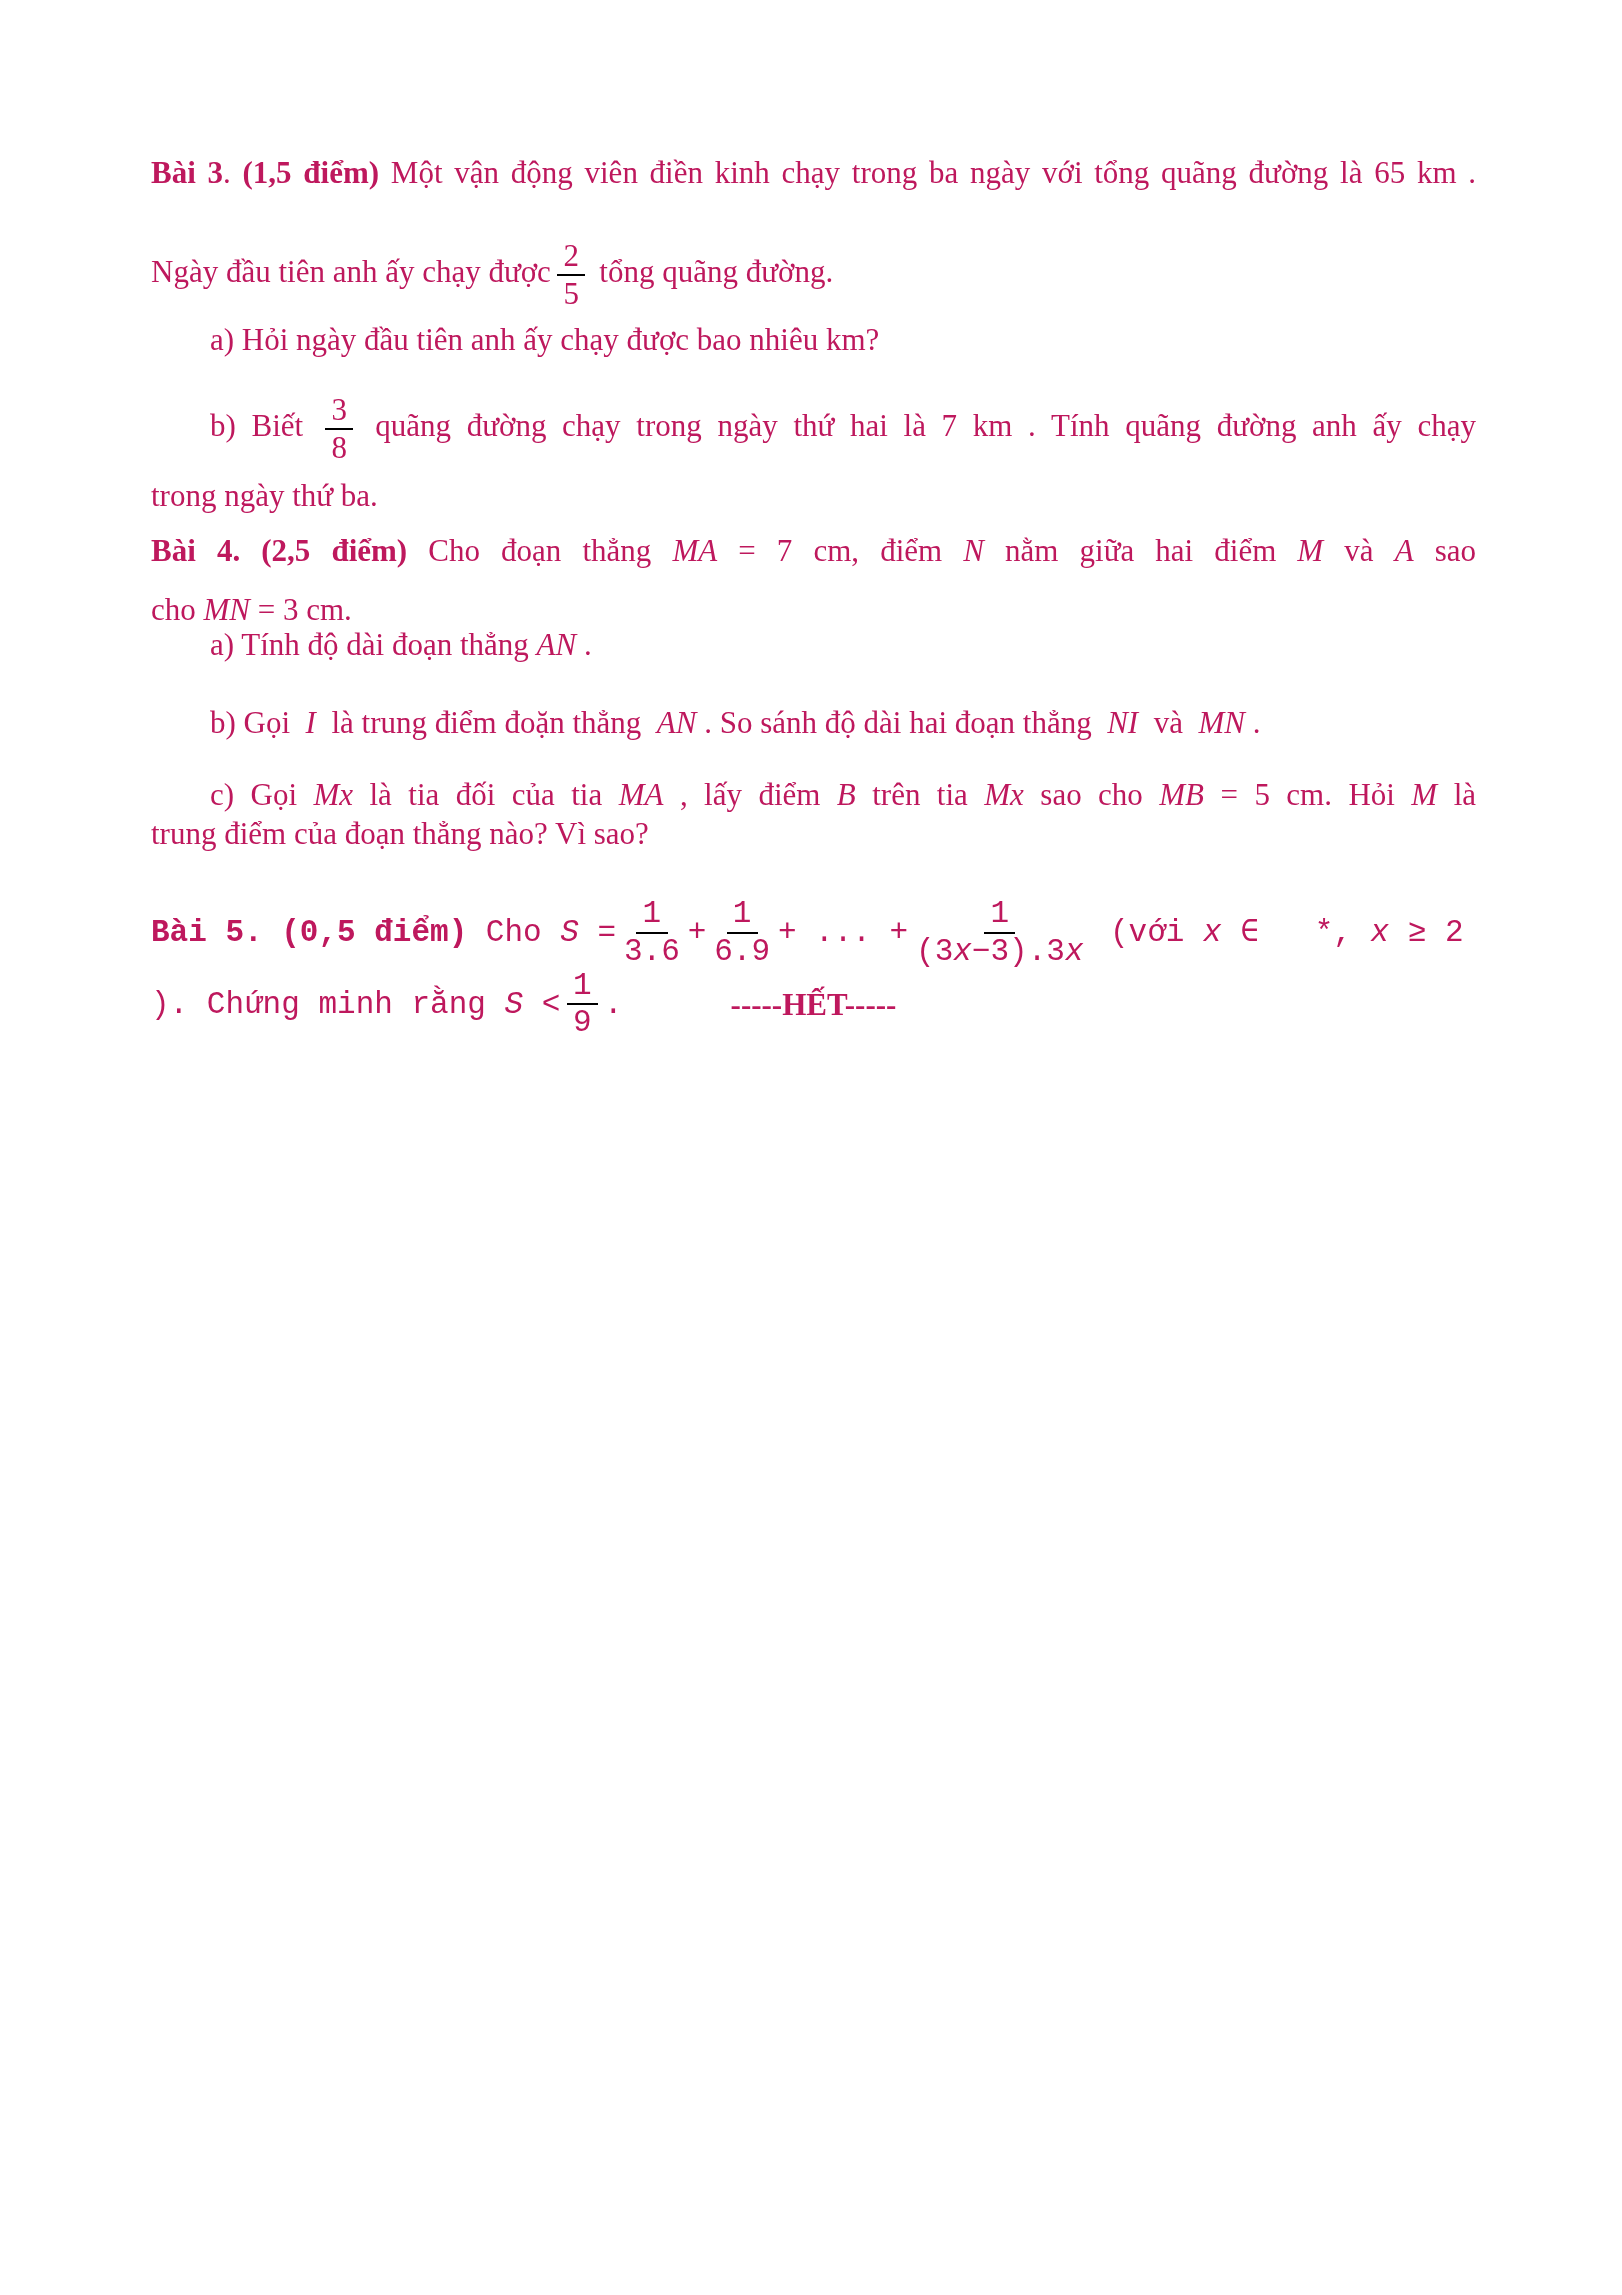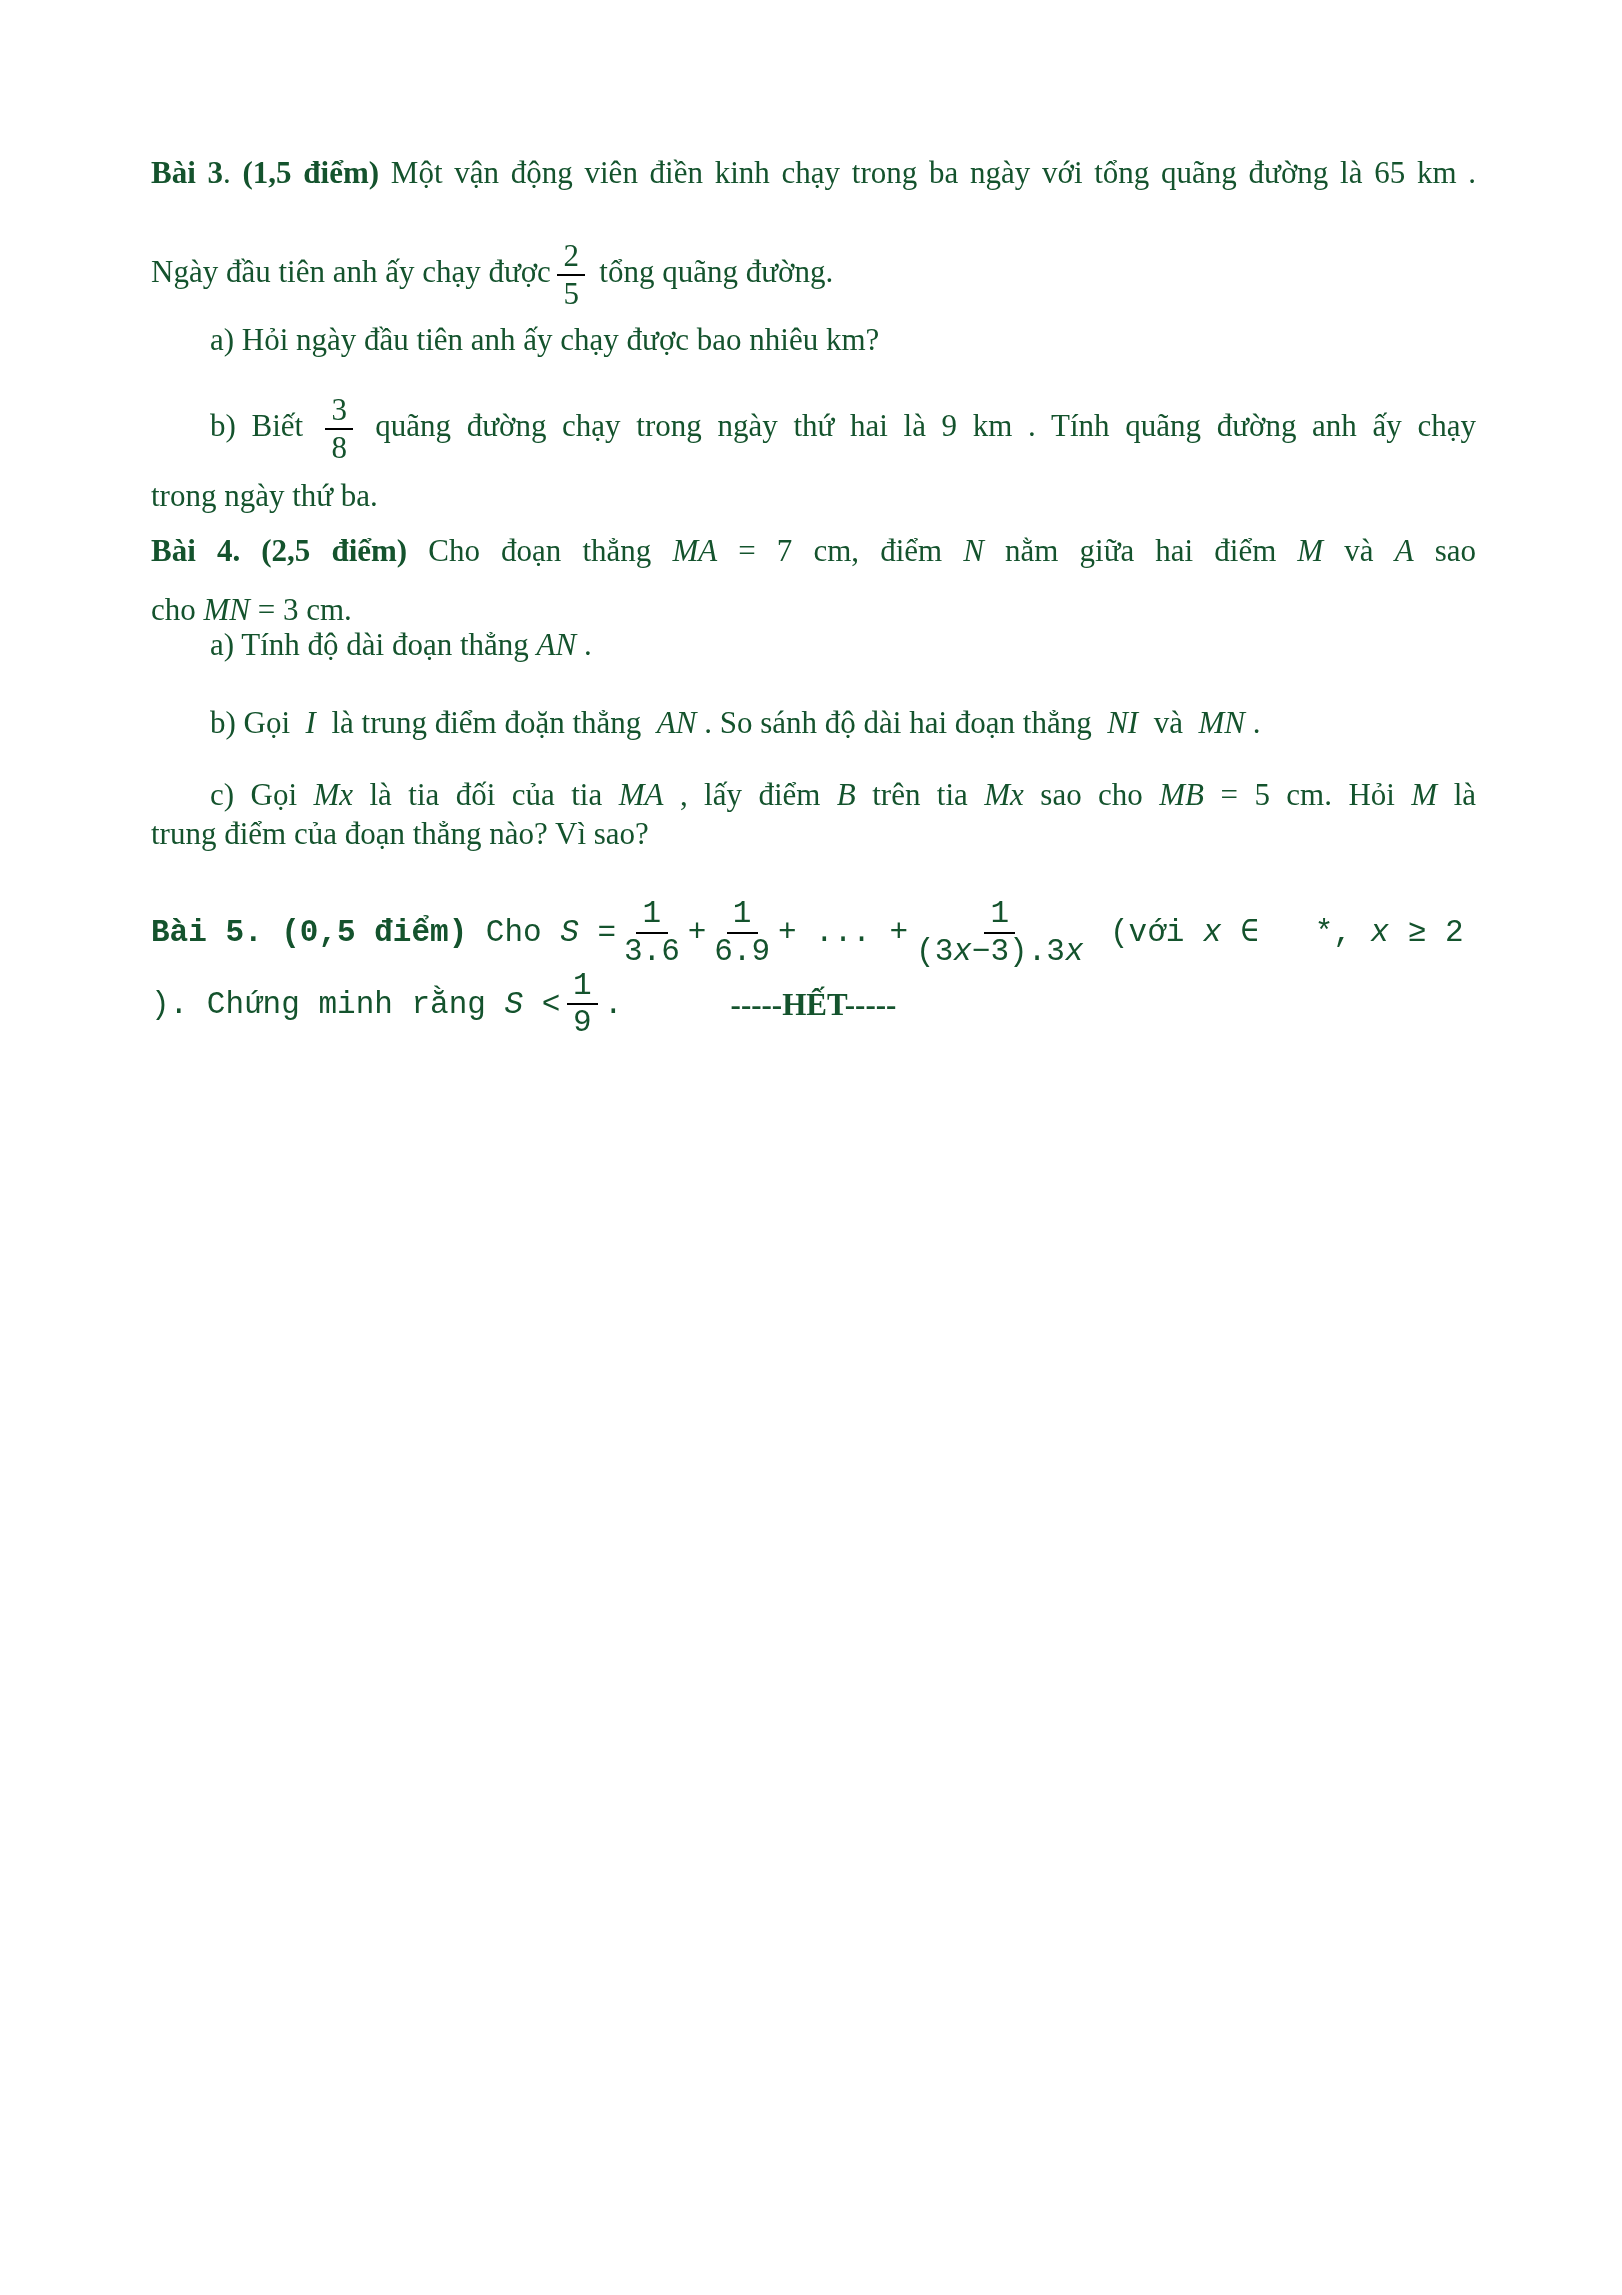--- a/index.html
+++ b/index.html
@@ -7,21 +7,21 @@
     padding: 0;
     background: #ffffff;
   }
   .page {
     position: relative;
     width: 1623px;
     height: 2295px;
     background: #ffffff;
     font-family: "Liberation Serif", "DejaVu Serif", serif;
     font-size: 31px;
-    color: #14532d;
+    color: #be185d;
     overflow: hidden;
   }
   .line {
     position: absolute;
     left: 151px;
     width: 1325px;
     line-height: 36px;
     text-align: left;
     white-space: normal;
   }
@@ -64,21 +64,21 @@
   <div>
       <div class="line jlast" style="top: 155px;"><span class="b">Bài 3</span><span>. </span><span class="b">(1,5 điểm)</span><span> Một vận động viên điền kinh chạy trong ba ngày với tổng quãng đường là 65 km .</span></div>
       <div class="line" style="top: 239px;"><span>Ngày đầu tiên anh ấy chạy được</span><span class="frac">
           <span class="num"><span>2</span></span>
           <span class="den"><span>5</span></span>
         </span><span> tổng quãng đường.</span></div>
       <div class="line indent" style="top: 322px;"><span>a) Hỏi ngày đầu tiên anh ấy chạy được bao nhiêu km?</span></div>
       <div class="line indent jlast" style="top: 393px;"><span>b) Biết </span><span class="frac">
           <span class="num"><span>3</span></span>
           <span class="den"><span>8</span></span>
-        </span><span> quãng đường chạy trong ngày thứ hai là 9 km . Tính quãng đường anh ấy chạy</span></div>
+        </span><span> quãng đường chạy trong ngày thứ hai là 7 km . Tính quãng đường anh ấy chạy</span></div>
       <div class="line" style="top: 478px;"><span>trong ngày thứ ba.</span></div>
       <div class="line jlast" style="top: 533px;"><span class="b">Bài 4. (2,5 điểm)</span><span> Cho đoạn thẳng </span><span class="i">MA</span><span> = 7 cm, điểm </span><span class="i">N</span><span> nằm giữa hai điểm </span><span class="i">M</span><span> và </span><span class="i">A</span><span> sao</span></div>
       <div class="line" style="top: 592px;"><span>cho </span><span class="i">MN</span><span> = 3 cm.</span></div>
       <div class="line indent" style="top: 627px;"><span>a) Tính độ dài đoạn thẳng </span><span class="i">AN</span><span> .</span></div>
       <div class="line indent" style="top: 705px;"><span>b) Gọi&nbsp; </span><span class="i">I</span><span> &nbsp;là trung điểm đoặn thẳng&nbsp; </span><span class="i">AN</span><span> . So sánh độ dài hai đoạn thẳng&nbsp; </span><span class="i">NI</span><span> &nbsp;và&nbsp; </span><span class="i">MN</span><span> .</span></div>
       <div class="line indent jlast" style="top: 761px; margin-top: 16px;"><span>c) Gọi </span><span class="i">Mx</span><span> là tia đối của tia </span><span class="i">MA</span><span> , lấy điểm </span><span class="i">B</span><span> trên tia </span><span class="i">Mx</span><span> sao cho </span><span class="i">MB</span><span> = 5 cm. Hỏi </span><span class="i">M</span><span> là</span></div>
       <div class="line" style="top: 816px;"><span>trung điểm của đoạn thẳng nào? Vì sao?</span></div>
       <div class="line" style="top: 897px; font-family: Liberation Mono, monospace;"><span class="b">Bài 5. (0,5 điểm)</span><span> Cho </span><span class="i">S</span><span> =</span><span class="frac">
           <span class="num"><span>1</span></span>
           <span class="den"><span>3.6</span></span>

